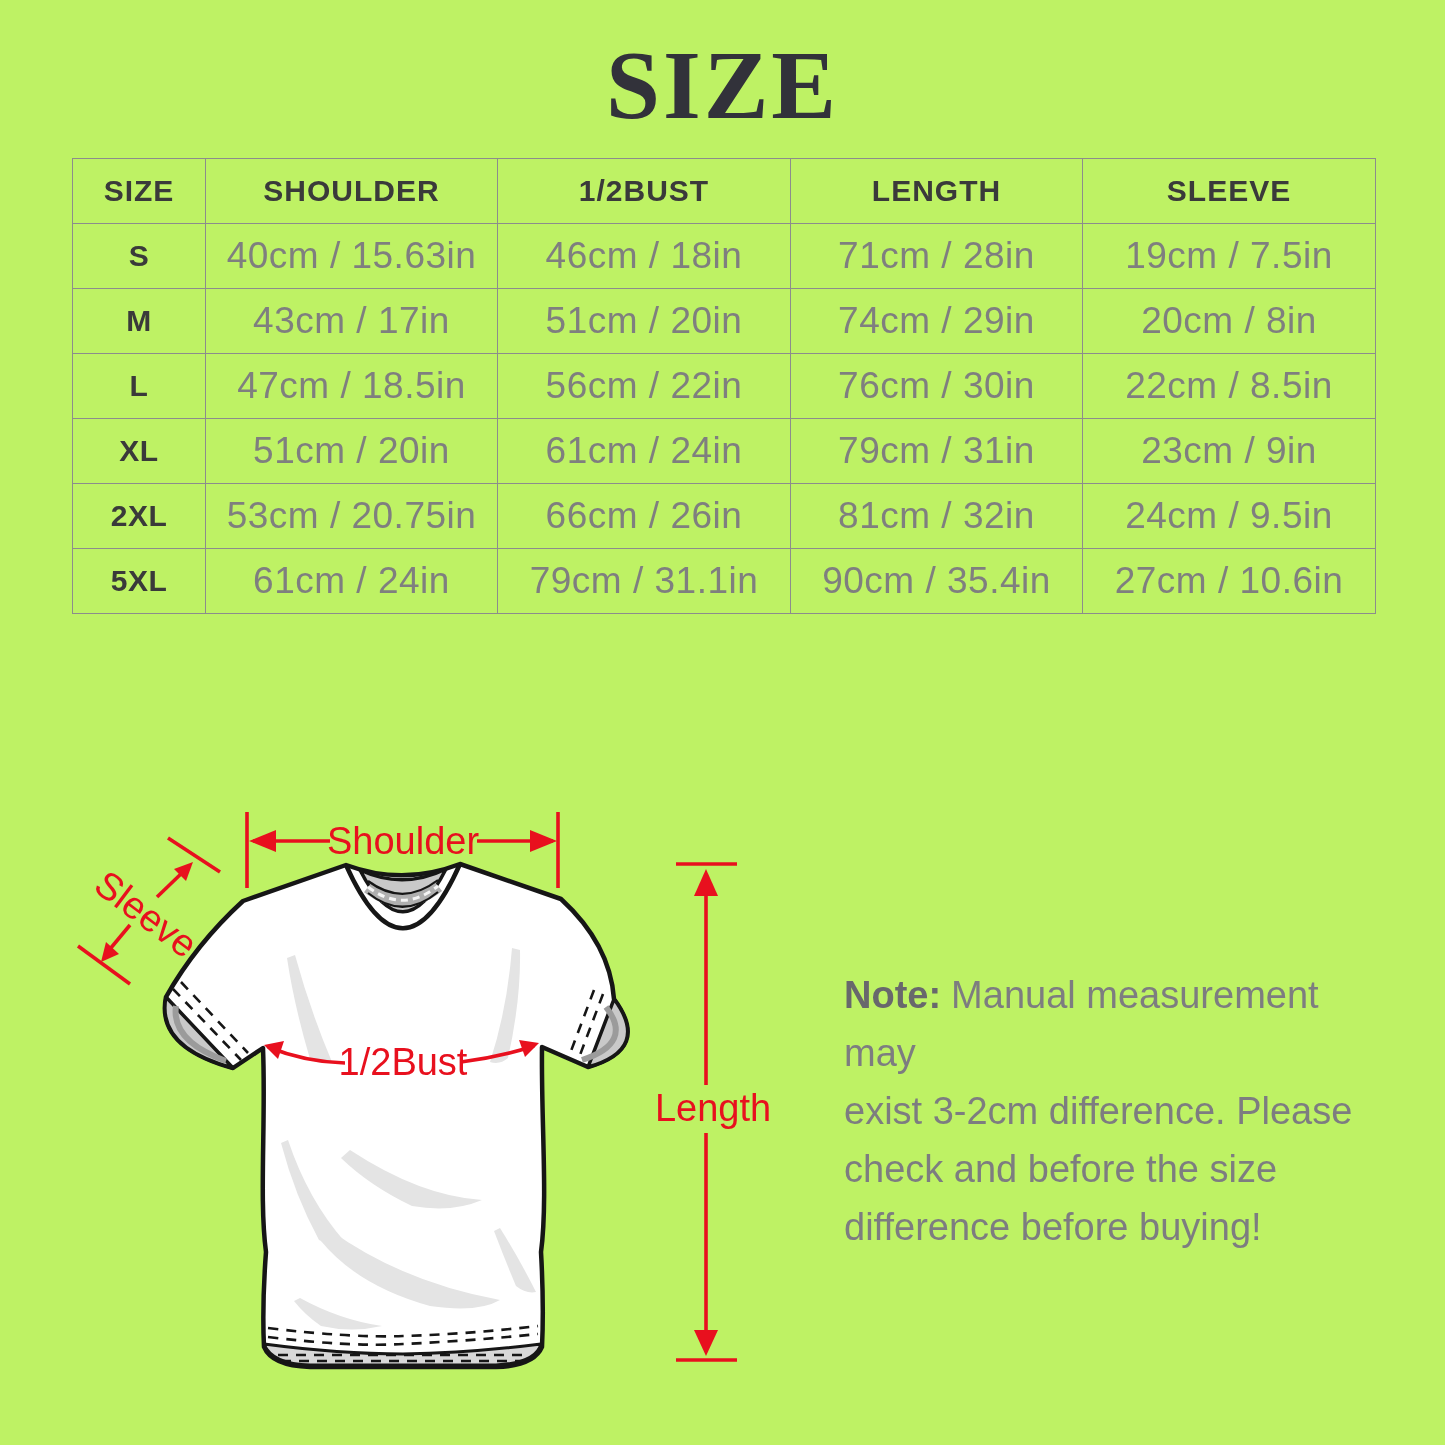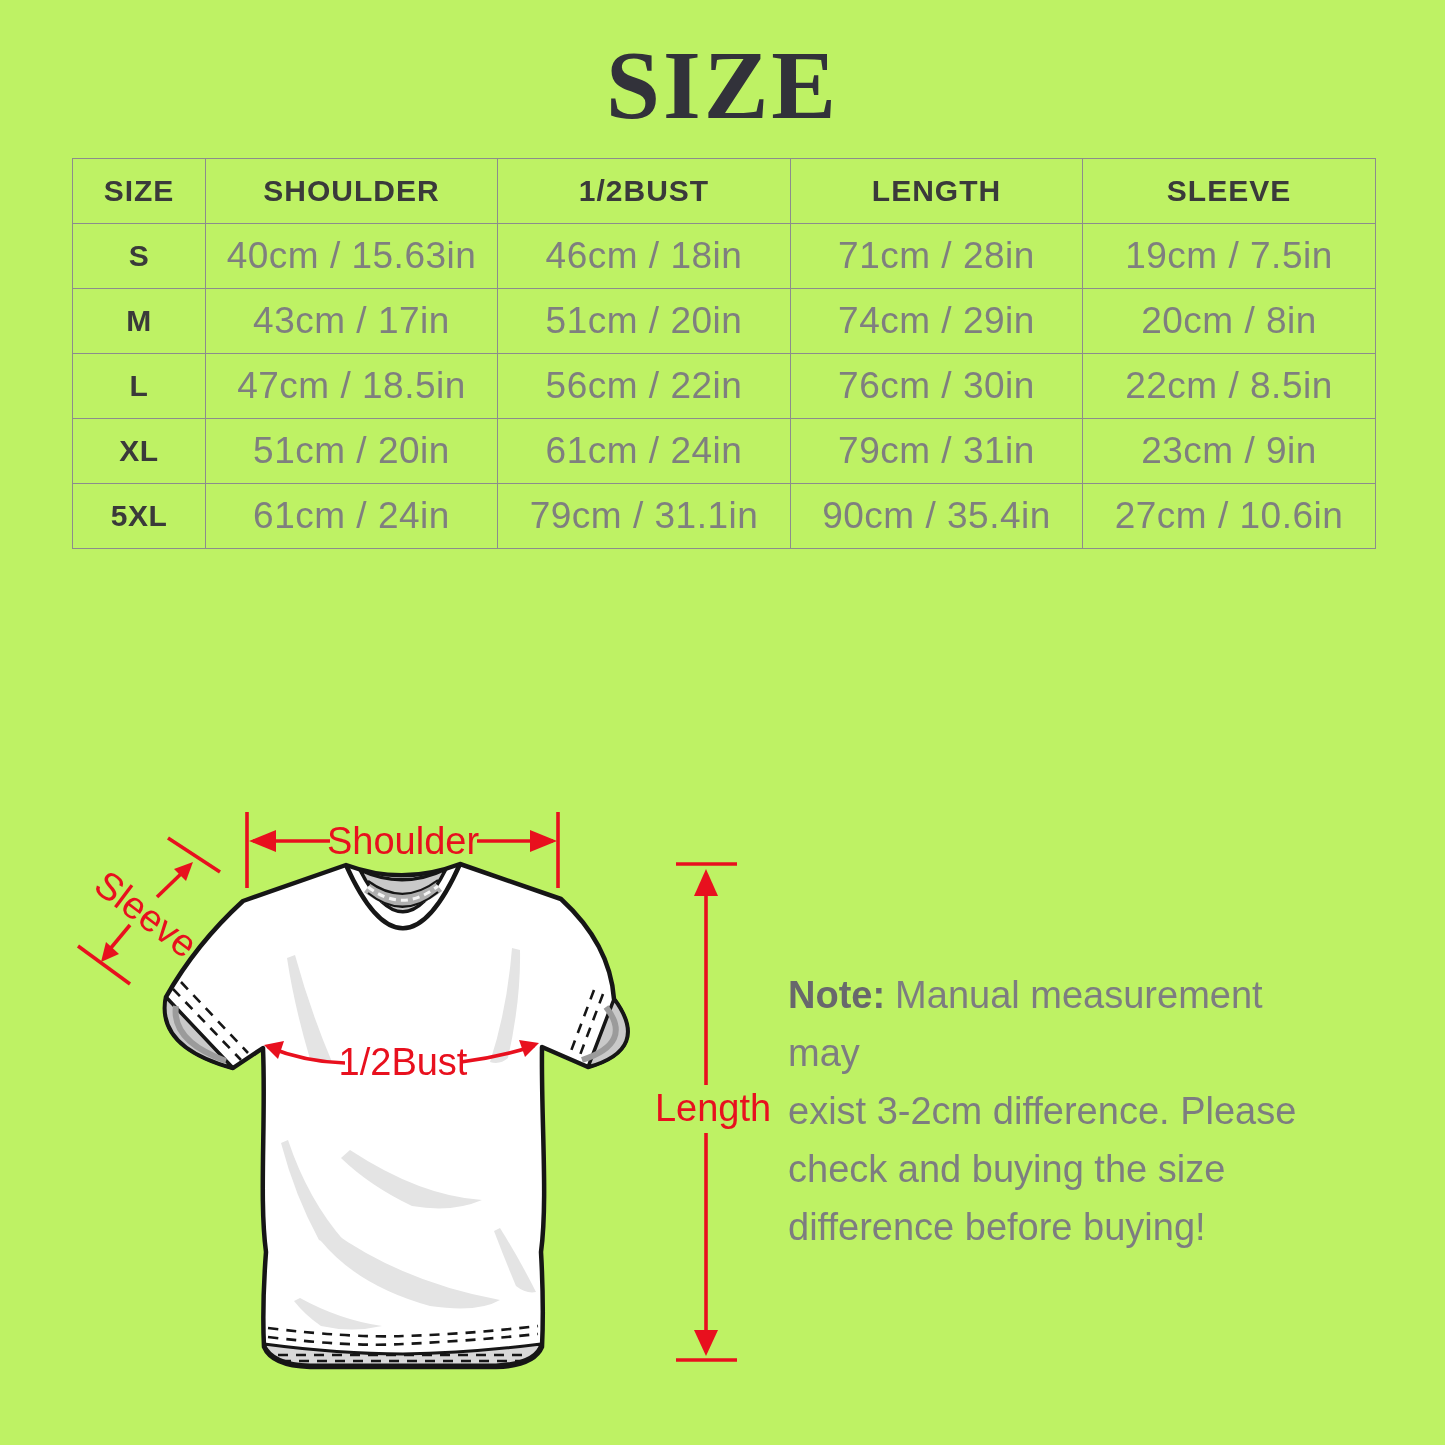--- a/index.html
+++ b/index.html
@@ -49,21 +49,21 @@
   .tape-stitch{fill:none;stroke:#f5f5f5;stroke-width:3;stroke-dasharray:7 5;}
   .stitch{fill:none;stroke:var(--ink);stroke-width:2.6;stroke-dasharray:10 8;}
   .wrinkle{fill:#e4e4e4;}
   .red-line{stroke:var(--annotation-red);stroke-width:3.6;fill:none;}
   .red-fill{fill:var(--annotation-red);}
   .red-text{
     fill:var(--annotation-red);
     font-family:"Liberation Sans",sans-serif;font-size:38px;
   }
   .note{
-    position:absolute;left:788px;top:966px;width:540px;
+    position:absolute;left:844px;top:966px;width:540px;
     font-size:38px;line-height:58px;color:var(--note-text);
   }
   .note .note-label{font-weight:bold;color:#68686c;margin-right:10px;}
 </style>
 </head>
 <body>
 
 <div class="page">
 
   <div class="title">SIZE</div>
@@ -106,20 +106,27 @@
           <td>56cm / 22in</td>
           <td>76cm / 30in</td>
           <td>22cm / 8.5in</td>
         </tr>
         <tr>
           <td class="size-cell">XL</td>
           <td>51cm / 20in</td>
           <td>61cm / 24in</td>
           <td>79cm / 31in</td>
           <td>23cm / 9in</td>
+        </tr>
+        <tr>
+          <td class="size-cell">2XL</td>
+          <td>53cm / 20.75in</td>
+          <td>66cm / 26in</td>
+          <td>81cm / 32in</td>
+          <td>24cm / 9.5in</td>
         </tr>
         <tr>
           <td class="size-cell">5XL</td>
           <td>61cm / 24in</td>
           <td>79cm / 31.1in</td>
           <td>90cm / 35.4in</td>
           <td>27cm / 10.6in</td>
         </tr>
       </tbody>
   </table>
@@ -222,17 +229,17 @@
       <polygon class="red-fill" points="706,1356 694,1330 718,1330"></polygon>
       <line class="red-line" x1="676" y1="1360" x2="737" y2="1360"></line>
     </g>
   </svg>
 
   <div class="note">
     <div>
       <span class="note-label">Note:</span><span>Manual measurement may</span>
     </div>
     <div>exist 3-2cm difference. Please</div>
-    <div>check and buying the size</div>
+    <div>check and before the size</div>
     <div>difference before buying!</div>
   </div>
 
 </div>
 
 </body></html>

